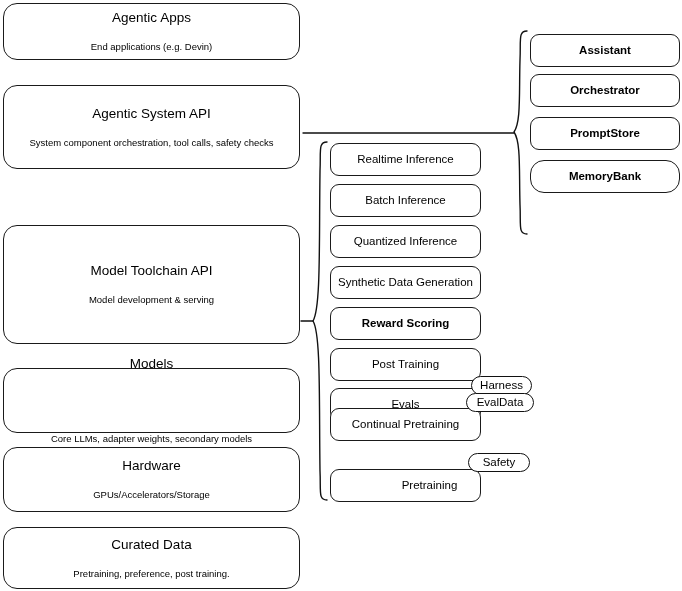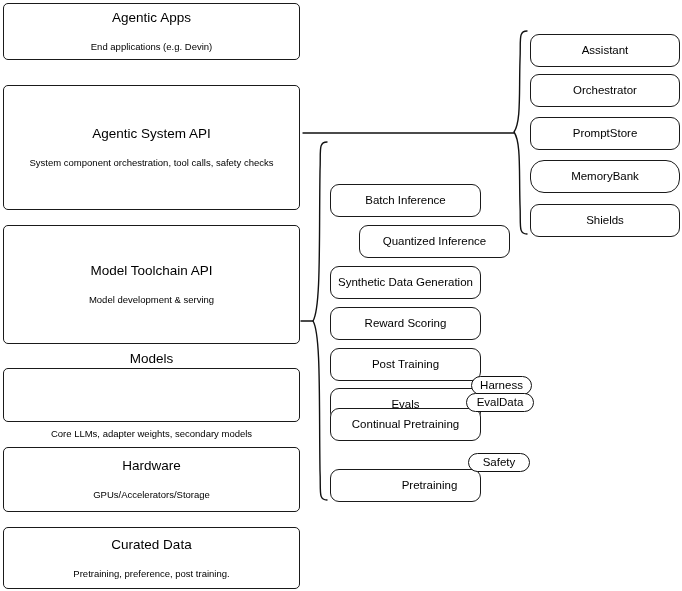--- a/index.html
+++ b/index.html
@@ -32,21 +32,21 @@
     flex-direction: column;
     align-items: center;
     justify-content: center;
     text-align: center;
     line-height: 1.25;
   }
   
   .layer {
     left: 3px;
     width: 297px;
-    border-radius: 5px;
+    border-radius: 14px;
   }
   .layer .title {
     font-size: 13.5px;
     color: #000;
   }
   .layer .subtitle {
     font-size: 9.5px;
     color: #000;
     margin-top: 14px;
   }
@@ -61,20 +61,21 @@
   .mid .title {
     font-size: 11.5px;
   }
   
   .right {
     left: 530px;
     width: 150px;
     height: 33px;
     border-radius: 9px;
     border-width: 1.4px;
+    font-weight: bold;
   }
   .right .title {
     font-size: 11.5px;
   }
   
   .pill {
     position: absolute;
     box-sizing: border-box;
     border: 1.4px solid #111;
     border-radius: 999px;
@@ -124,55 +125,58 @@
              C 321 491, 318 500, 327 500"></path>
 
     <line x1="301" y1="321" x2="313" y2="321"></line>
   </svg>
 
   <div class="box layer" style="top:3px;height:57px;">
     <div class="title">Agentic Apps</div>
     <div class="subtitle">End applications (e.g. Devin)</div>
   </div>
 
-  <div class="box layer" style="top:85px;height:125px;">
+  <div class="box layer" style="top:85px;height:84px;">
     <div class="title">Agentic System API</div>
     <div class="subtitle">System component orchestration, tool calls, safety checks</div>
   </div>
 
   <div class="box layer" style="top:225px;height:119px;">
     <div class="title">Model Toolchain API</div>
     <div class="subtitle">Model development &amp; serving</div>
   </div>
 
-  <div class="box layer" style="top:368px;height:54px;gap:46px;">
+  <div class="box layer" style="top:368px;height:65px;gap:46px;">
     <div class="title">Models</div>
     <div class="subtitle">Core LLMs, adapter weights, secondary models</div>
   </div>
 
   <div class="box layer" style="top:447px;height:65px;">
     <div class="title">Hardware</div>
     <div class="subtitle">GPUs/Accelerators/Storage</div>
   </div>
 
   <div class="box layer" style="top:527px;height:62px;">
     <div class="title">Curated Data</div>
     <div class="subtitle">Pretraining, preference, post training.</div>
   </div>
 
+  <div class="box mid" style="top:143px;">
+    <div class="title">Realtime Inference</div>
+  </div>
   <div class="box mid" style="top:184px;">
     <div class="title">Batch Inference</div>
   </div>
-  <div class="box mid" style="top:225px;margin-left:29px;">
+  <div class="box mid" style="top:225px;">
     <div class="title">Quantized Inference</div>
   </div>
   <div class="box mid" style="top:266px;">
     <div class="title">Synthetic Data Generation</div>
   </div>
-  <div class="box mid" style="top:307px;">
+  <div class="box mid" style="top:307px;font-weight:bold;">
     <div class="title">Reward Scoring</div>
   </div>
   <div class="box mid" style="top:348px;">
     <div class="title">Post Training</div>
   </div>
   <div class="box mid" style="top:388px;">
     <div class="title">Evals</div>
   </div>
   <div class="box mid" style="top:408px;">
     <div class="title">Continual Pretraining</div>
@@ -196,17 +200,14 @@
   </div>
   <div class="box right" style="top:74px;">
     <div class="title">Orchestrator</div>
   </div>
   <div class="box right" style="top:117px;">
     <div class="title">PromptStore</div>
   </div>
   <div class="box right" style="top:160px;border-radius:14px;">
     <div class="title">MemoryBank</div>
   </div>
-  <div class="box right" style="top:204px;">
-    <div class="title">Shields</div>
-  </div>
 
 </div>
 
 </body></html>

